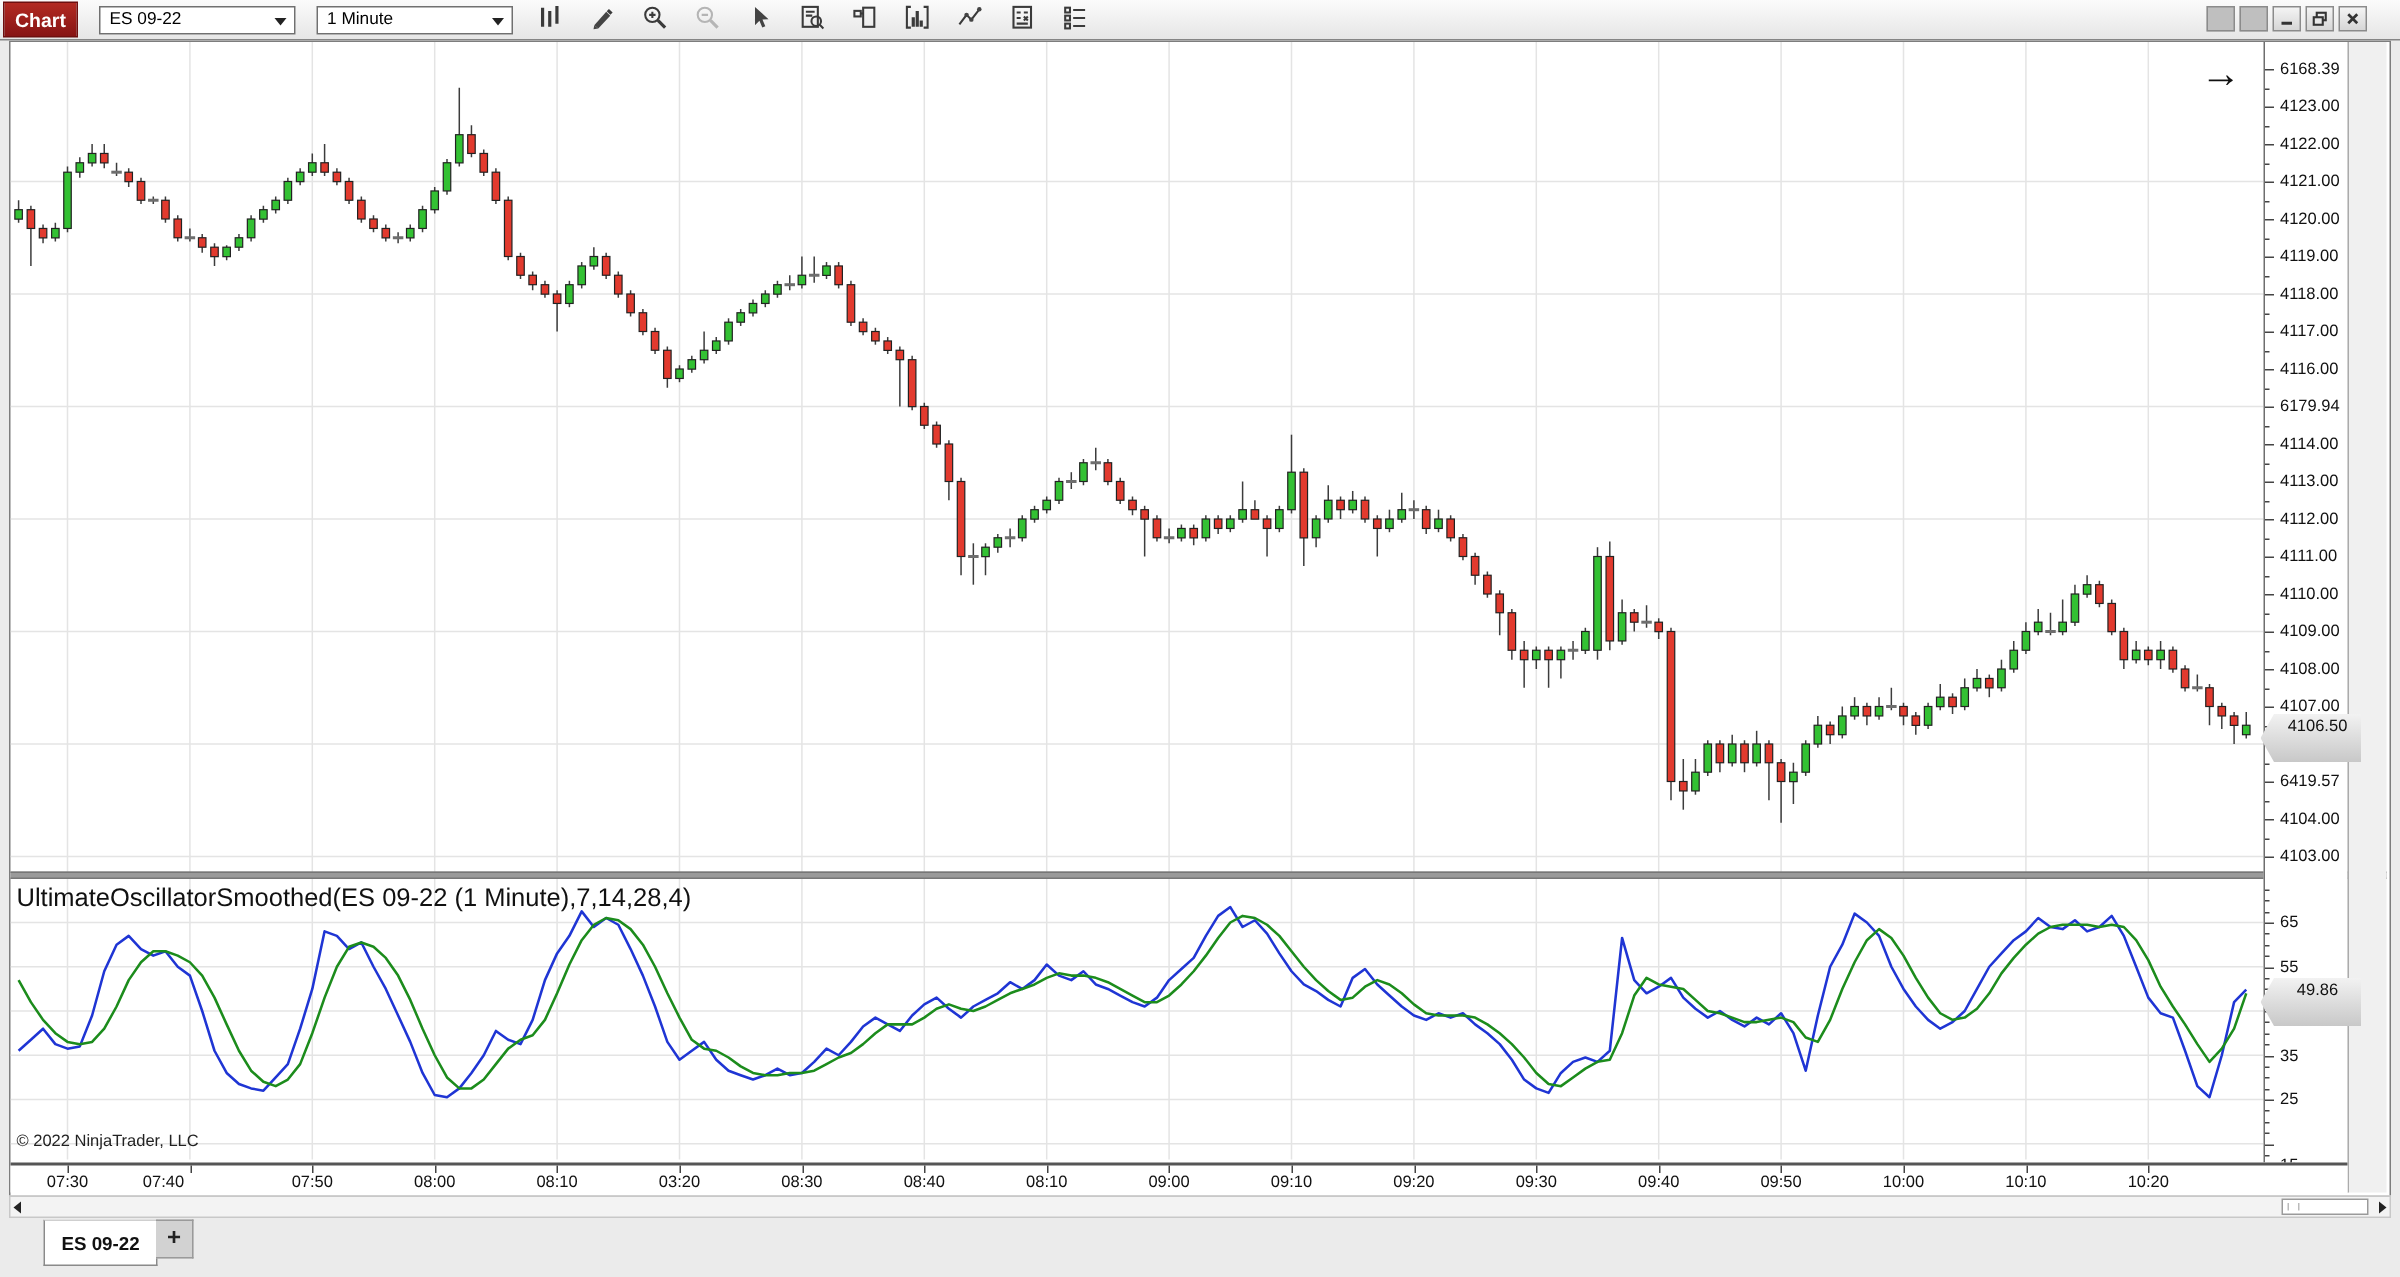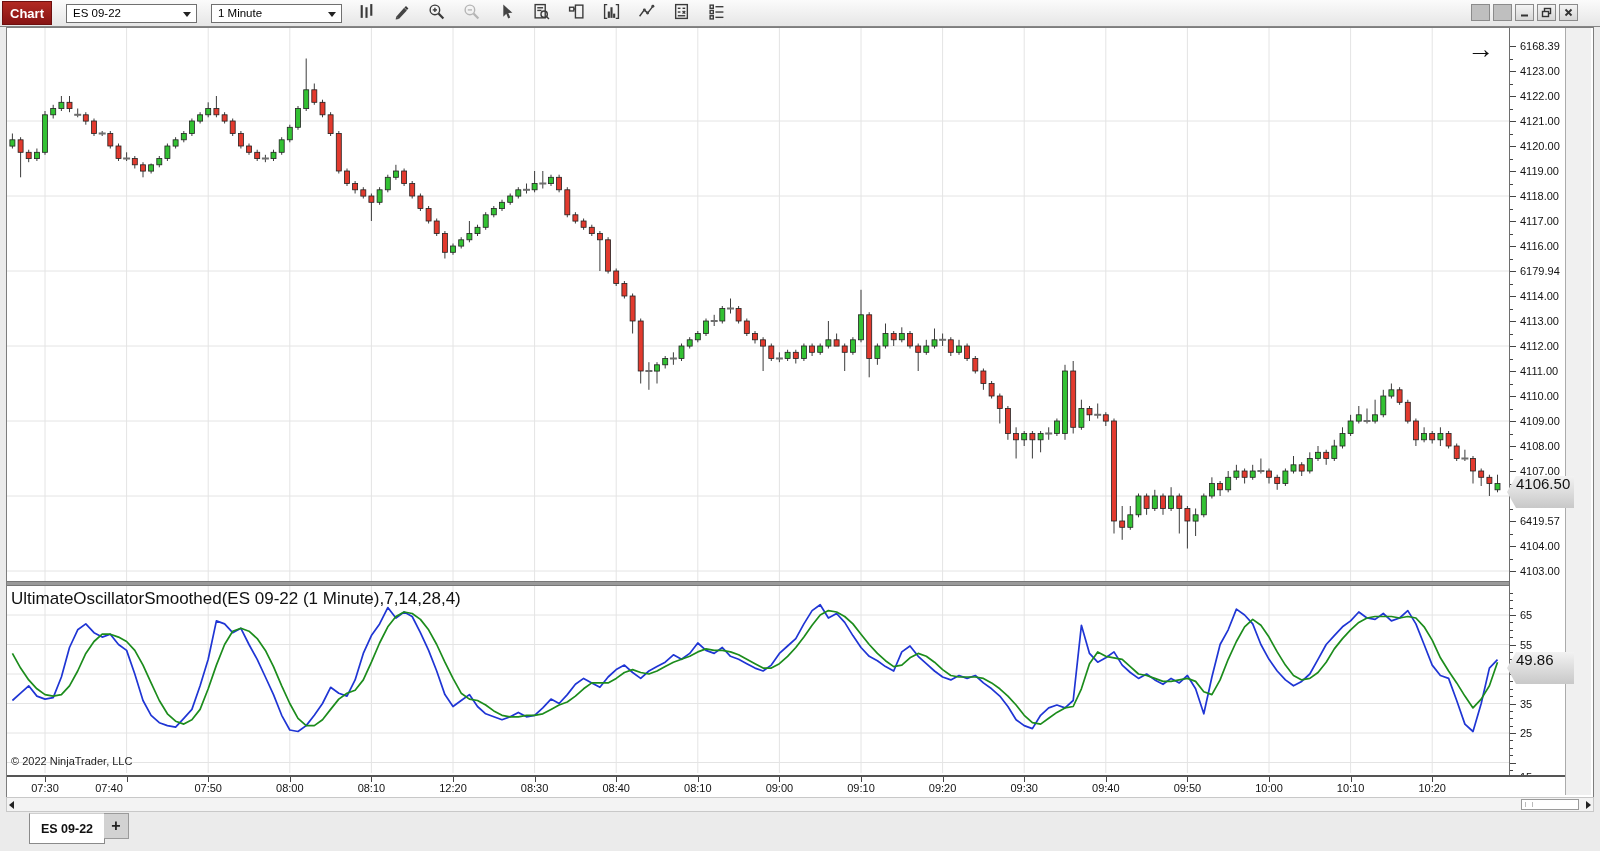--- a/index.html
+++ b/index.html
@@ -42,22 +42,22 @@
   .gutter{position:absolute;left:1558px;top:0;width:26px;height:767px;background:#f0f0f0;
     border-left:1px solid #ababab;box-sizing:border-box;}
   .tick{position:absolute;background:#444;height:1px;}
   .alabel{position:absolute;left:10px;font-size:11px;color:#111;white-space:nowrap;}
   .time-axis{position:absolute;left:0;top:747px;width:1558px;height:20px;background:#fff;
     border-top:2px solid #555;box-sizing:border-box;}
   .ttick{position:absolute;top:0;width:1px;height:5px;background:#444;}
   .tlabel{position:absolute;top:5px;font-size:11px;color:#111;transform:translateX(-50%);white-space:nowrap;}
   .splitter{position:absolute;left:0;top:553px;width:1584px;height:5px;
     background:#9a9a9a;border-top:1px solid #777;border-bottom:1px solid #777;box-sizing:border-box;}
-  .marker{position:absolute;height:32px;line-height:16px;font-size:15px;color:#111;
-    background:linear-gradient(#f2f2f2,#c8c8c8);
+  .marker{position:absolute;height:32px;line-height:16px;font-size:11px;color:#111;
+    background:linear-gradient(#f2f2f2,#c8c8c8);text-align:center;
     clip-path:polygon(9px 0,100% 0,100% 100%,9px 100%,0 50%);padding-left:9px;z-index:5;}
 
   
   .hscroll{position:absolute;left:6px;top:797px;width:1588px;height:15px;background:#f3f3f3;
     border:1px solid #c8c8c8;box-sizing:border-box;}
   .sb-arrow{position:absolute;top:2px;width:10px;height:10px;display:flex;align-items:center;}
   .sb-arrow.left{left:2px;}
   .sb-arrow.right{right:2px;justify-content:flex-end;}
   .tri-l{width:0;height:0;border-top:4px solid transparent;border-bottom:4px solid transparent;border-right:5px solid #222;}
   .tri-r{width:0;height:0;border-top:4px solid transparent;border-bottom:4px solid transparent;border-left:5px solid #222;}
@@ -715,21 +715,21 @@
         <div class="tlabel" style="left:38.0px">07:30</div>
         <div class="ttick" style="left:119.6px"></div>
         <div class="tlabel" style="left:102px">07:40</div>
         <div class="ttick" style="left:201.2px"></div>
         <div class="tlabel" style="left:201.2px">07:50</div>
         <div class="ttick" style="left:282.8px"></div>
         <div class="tlabel" style="left:282.8px">08:00</div>
         <div class="ttick" style="left:364.4px"></div>
         <div class="tlabel" style="left:364.4px">08:10</div>
         <div class="ttick" style="left:446.0px"></div>
-        <div class="tlabel" style="left:446.0px">12:20</div>
+        <div class="tlabel" style="left:446.0px">03:20</div>
         <div class="ttick" style="left:527.6px"></div>
         <div class="tlabel" style="left:527.6px">08:30</div>
         <div class="ttick" style="left:609.2px"></div>
         <div class="tlabel" style="left:609.2px">08:40</div>
         <div class="ttick" style="left:690.8px"></div>
         <div class="tlabel" style="left:690.8px">08:10</div>
         <div class="ttick" style="left:772.4px"></div>
         <div class="tlabel" style="left:772.4px">09:00</div>
         <div class="ttick" style="left:854.0px"></div>
         <div class="tlabel" style="left:854.0px">09:10</div>

